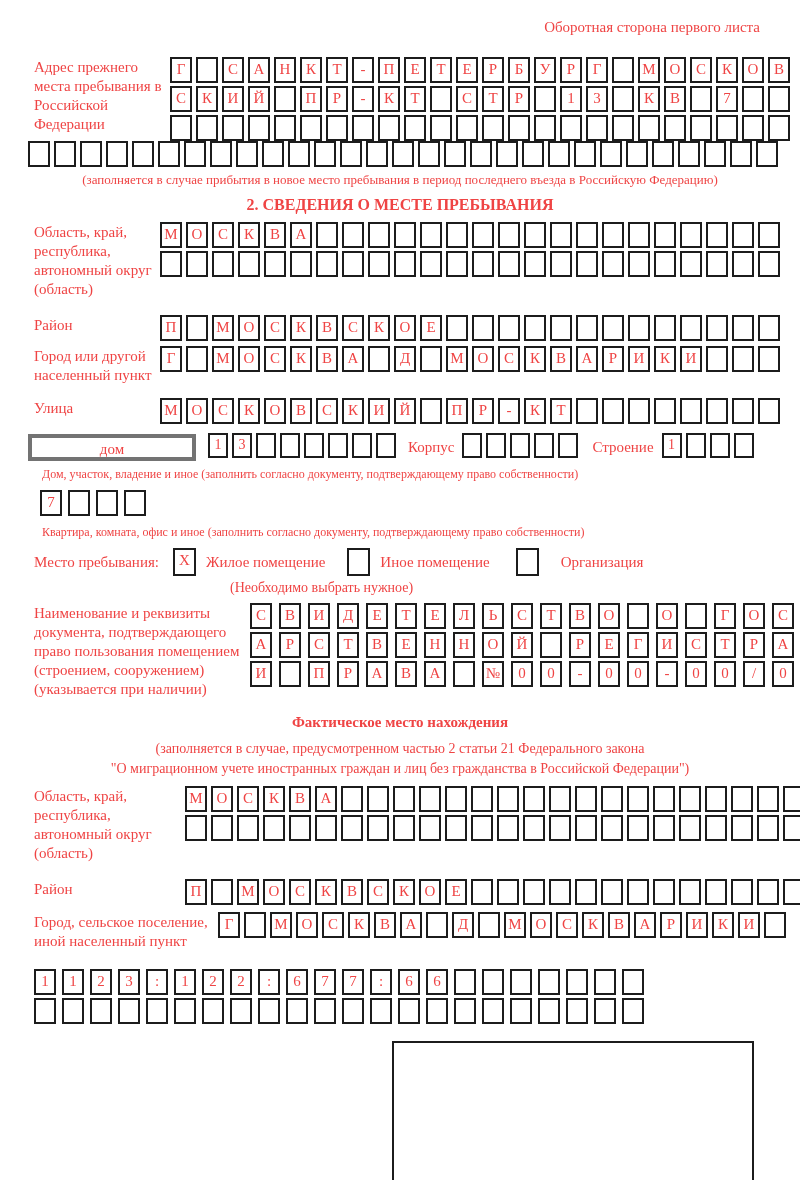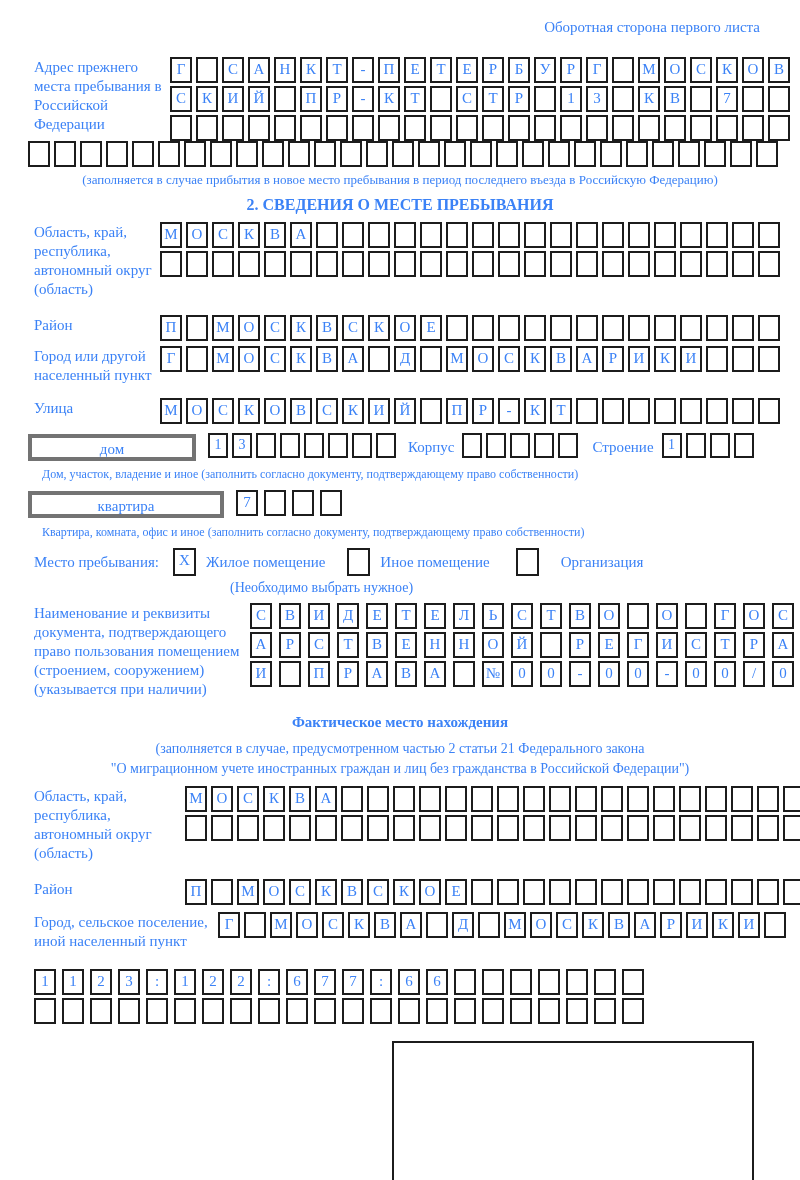--- a/index.html
+++ b/index.html
@@ -1,19 +1,19 @@
 <!DOCTYPE html>
 <html><head>
 <meta charset="utf-8">
 <style>
   html,body{margin:0;padding:0;background:#ffffff;}
   .page{
     width:800px;height:1180px;box-sizing:border-box;
     padding:10px 12px 0 12px;overflow:hidden;
-    background:#ffffff;color:#3b82f6;
+    background:#ffffff;color:#ef4444;
     font-family:"Liberation Serif","DejaVu Serif",serif;
     font-size:15px;line-height:19px;
   }
   .hdr{ text-align:right; padding-right:28px; margin-top:8px; margin-bottom:20px; font-size:15px;}
   .frow{ display:flex; align-items:flex-start; margin-left:22px;font-family:Liberation Serif, serif; }
   .flabel{ flex:0 0 136px; font-size:15px; line-height:19px; padding-top:1px;}
   .w126{flex-basis:126px;} .w151{flex-basis:151px;} .w184{flex-basis:184px;}
   .w216{flex-basis:216px;} .w140{flex-basis:140px;}
   .cells{ display:flex; gap:4px; margin-bottom:3px; }
   .g6{gap:6px;} .g7{gap:7px;}
@@ -337,21 +337,20 @@
     <div class="cells">
         <div class="cell">1</div>
         <div class="cell"></div>
         <div class="cell"></div>
         <div class="cell"></div>
       </div>
   </div>
   <div class="caption-left">Дом, участок, владение и иное (заполнить согласно документу, подтверждающему право собственности)</div>
 
   <div class="inline-row">
-    <div class="labelbox" style="width:196px;">квартира</div>
     <div class="cells g6" style="margin-left:12px;">
         <div class="cell">7</div>
         <div class="cell"></div>
         <div class="cell"></div>
         <div class="cell"></div>
       </div>
   </div>
   <div class="caption-left">Квартира, комната, офис и иное (заполнить согласно документу, подтверждающему право собственности)</div>
 
   <div class="inline-row cb" style="margin-left:22px;">

